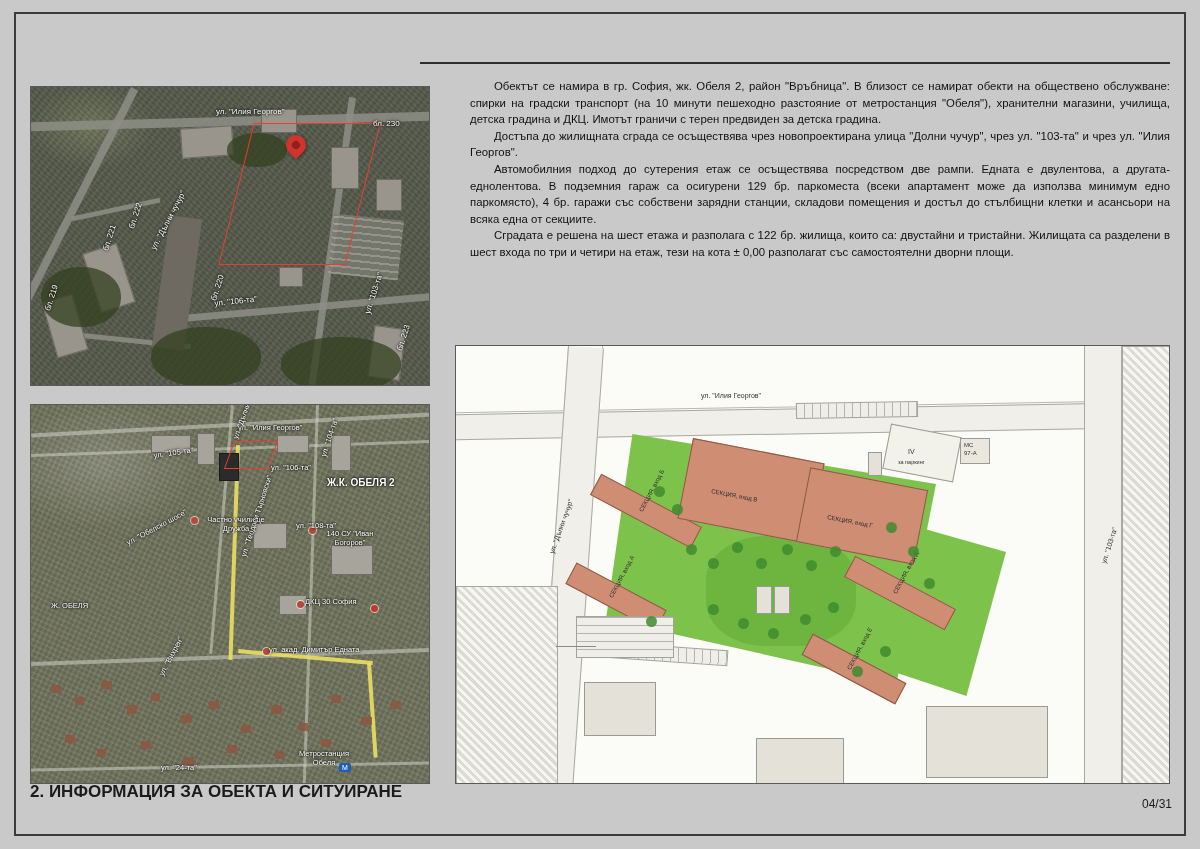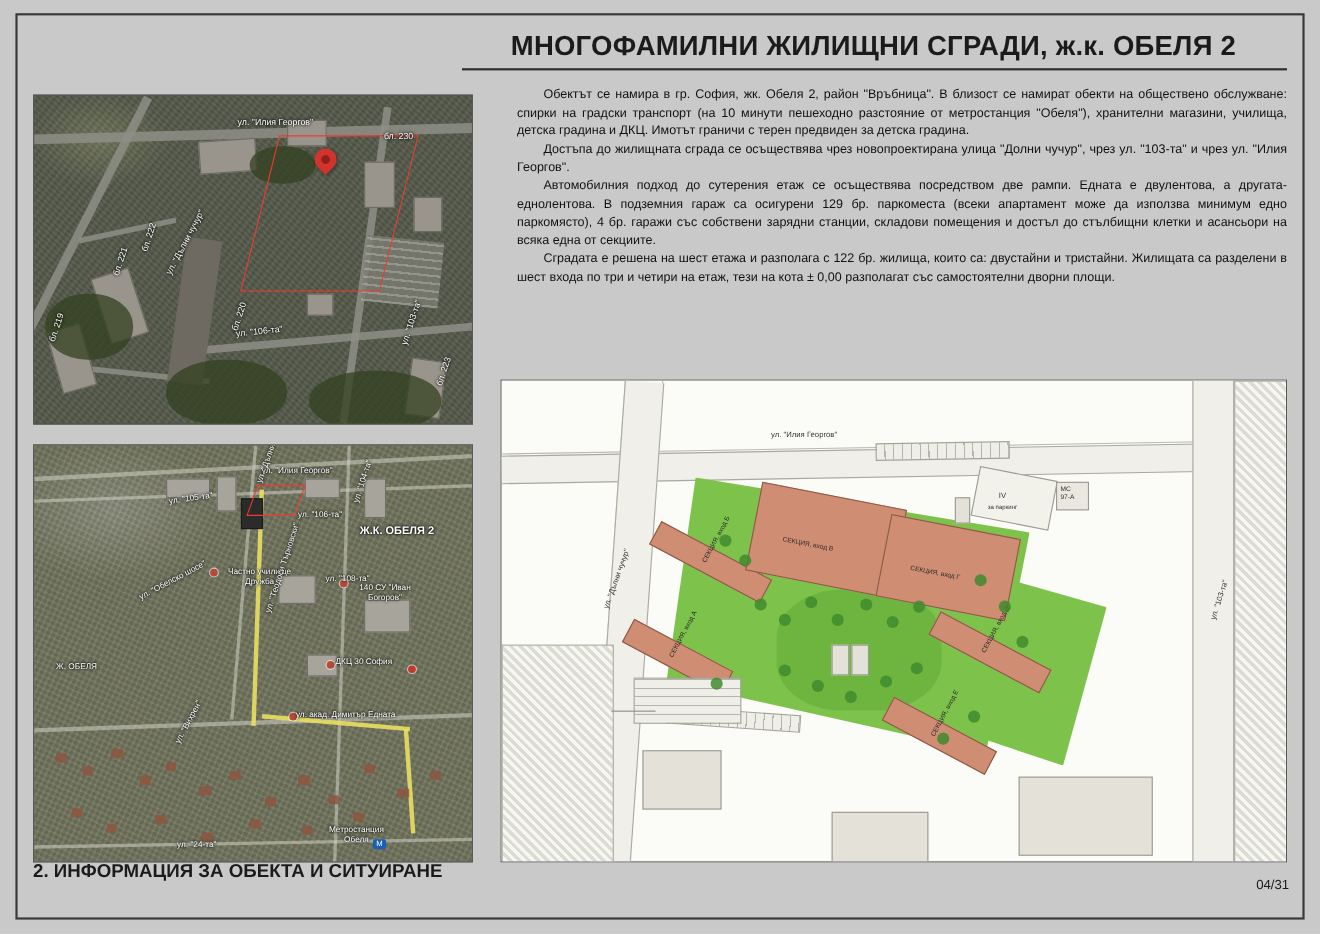--- a/index.html
+++ b/index.html
@@ -305,21 +305,20 @@
     border: 1px solid #a3a39c;
   }
 </style>
 </head>
 <body>
 
 <div id="page">
 
   <div id="frame"></div>
 
-  <div id="header-title">МНОГОФАМИЛНИ ЖИЛИЩНИ СГРАДИ, ж.к. ОБЕЛЯ 2</div>
   <div id="header-rule"></div>
 
   <div id="body-text">
     <p>Обектът се намира в гр. София, жк. Обеля 2, район "Връбница". В близост се намират обекти на обществено обслужване: спирки на градски транспорт (на 10 минути пешеходно разстояние от метростанция "Обеля"), хранителни магазини, училища, детска градина и ДКЦ. Имотът граничи с терен предвиден за детска градина.</p>
     <p>Достъпа до жилищната сграда се осъществява чрез новопроектирана улица "Долни чучур", чрез ул. "103-та" и чрез ул. "Илия Георгов".</p>
     <p>Автомобилния подход до сутерения етаж се осъществява посредством две рампи. Едната е двулентова, а другата-еднолентова. В подземния гараж са осигурени 129 бр. паркоместа (всеки апартамент може да използва минимум едно паркомясто), 4 бр. гаражи със собствени зарядни станции, складови помещения и достъл до стълбищни клетки и асансьори на всяка една от секциите.</p>
     <p>Сградата е решена на шест етажа и разполага с 122 бр. жилища, които са: двустайни и тристайни. Жилищата са разделени в шест входа по три и четири на етаж, тези на кота ± 0,00 разполагат със самостоятелни дворни площи.</p>
   </div>
 
   <div class="panel" id="sat-photo">
@@ -351,21 +350,21 @@
     <div class="treemass" style="left:196px;top:46px;width:60px;height:34px;"></div>
 
     <div class="lotline" style="left:205px;top:36px;width:125px;height:140px;transform:skewX(-14deg);"></div>
     <div class="pin" style="left:255px;top:48px;"></div>
 
     <div class="maplabel" style="left:185px;top:20px;">ул. "Илия Георгов"</div>
     <div class="maplabel diag" style="left:118px;top:160px;transform:rotate(-62deg);">ул. "Дълни чучур"</div>
     <div class="maplabel diag" style="left:183px;top:212px;transform:rotate(-6deg);">ул. "106-та"</div>
     <div class="maplabel diag" style="left:332px;top:225px;transform:rotate(-72deg);">ул. "103-та"</div>
     <div class="maplabel diag" style="left:364px;top:262px;transform:rotate(-72deg);">бл. 223</div>
-    <div class="maplabel" style="left:318px;top:32px;">бл. 230</div>
+    <div class="maplabel" style="left:342px;top:32px;">бл. 230</div>
     <div class="maplabel diag" style="left:178px;top:212px;transform:rotate(-72deg);">бл. 220</div>
     <div class="maplabel diag" style="left:12px;top:222px;transform:rotate(-72deg);">бл. 219</div>
     <div class="maplabel diag" style="left:70px;top:162px;transform:rotate(-72deg);">бл. 221</div>
     <div class="maplabel diag" style="left:96px;top:140px;transform:rotate(-72deg);">бл. 222</div>
   </div>
 
   <div class="panel" id="street-map">
     <div class="mapbase"></div>
     <div class="mapnoise"></div>
 

